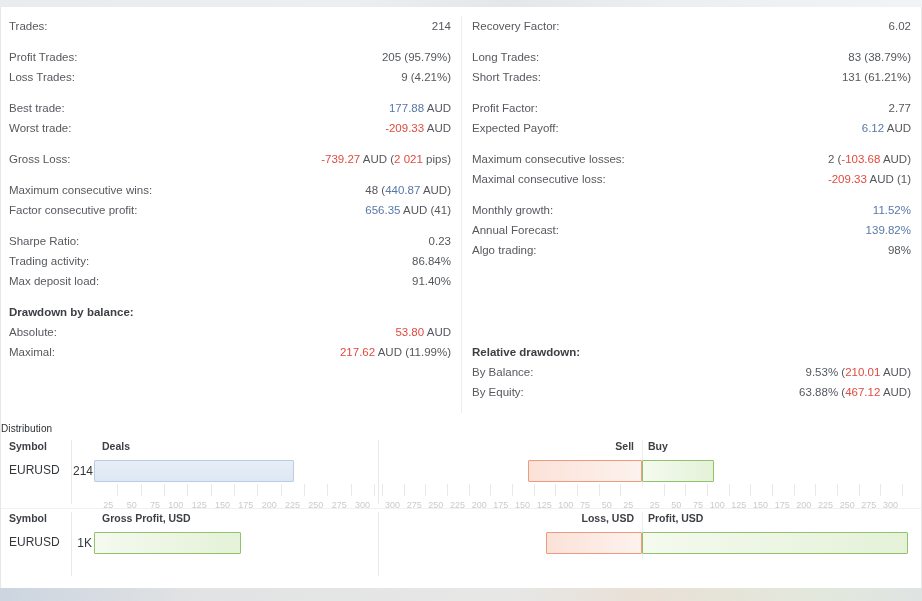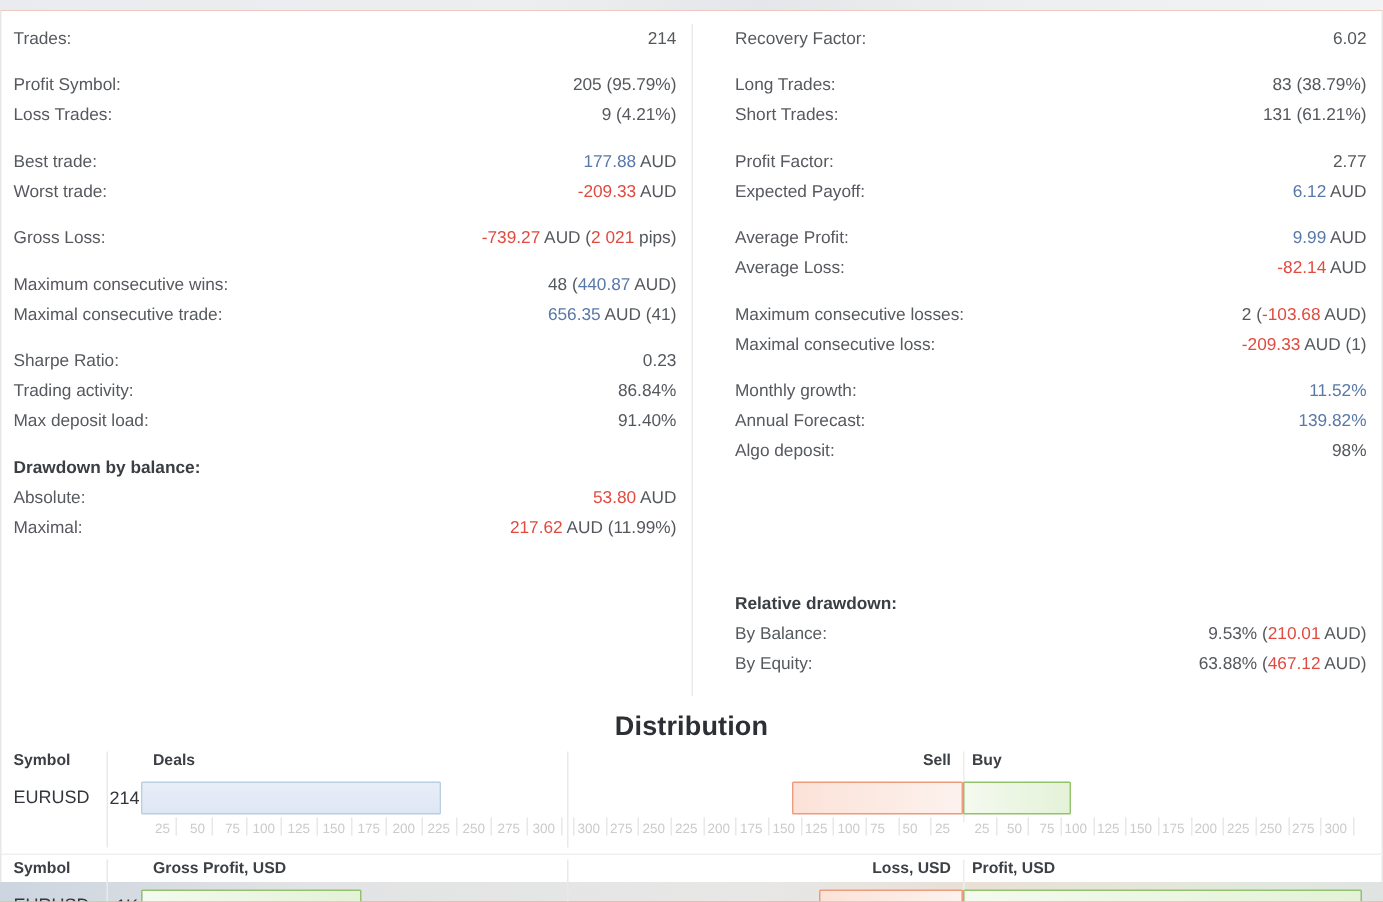--- a/index.html
+++ b/index.html
@@ -37,44 +37,44 @@
   .stats {
     display: flex;
     padding-top: 9px;
   }
   .col {
     width: 461px;
     padding: 0 10px 0 8px;
   }
   .col.right {
     border-left: 1px solid #ececec;
-    padding-left: 28px;
+    padding-left: 10px;
   }
   .grp { margin-bottom: 11px; }
   .row {
     display: flex;
     justify-content: space-between;
     align-items: baseline;
     font-size: 11.5px;
     line-height: 20px;
     color: #555a60;
     white-space: nowrap;
   }
   .row .lab { color: #56595e; }
   .row .lab.bold { font-weight: bold; color: #3b3e42; }
   .row .val { color: #54585d; text-align: right; }
   .blue { color: #5878a8; }
   .red  { color: #e04a3f; }
   .muted { color: #54585d; }
 
   
   .dist-title {
-    text-align: center;
-    font-size: 18px;
-    font-weight: bold;
+    text-align: left;
+    font-size: 10px;
+    font-weight: normal;
     color: #2c2f33;
     margin-top: 10px;
     margin-bottom: 6px;
     letter-spacing: .1px;
   }
   .dsec { position: relative; margin-bottom: 3px; }
   .dhead {
     position: relative;
     height: 17px;
     font-size: 10.5px;
@@ -121,21 +121,21 @@
   .axis {
     position: absolute; top: 27px; left: 0;
     width: 922px; height: 22px;
   }
   .tick {
     position: absolute; top: 0;
     width: 1px; height: 12px;
     background: #e8e8e8;
   }
   .tick-lab {
-    position: absolute; top: 2px;
+    position: absolute; top: 16px;
     font-size: 9px; color: #c9cbcd;
     text-align: right;
     white-space: nowrap;
   }
   .centerline {
     position: absolute;
     top: -17px; height: 47px; width: 1px;
     background: #ededed;
   }
   .rowsep {
@@ -155,21 +155,21 @@
     <div class="stats">
       <div class="col left" id="col-left">
           <div class="grp">
             <div class="row">
               <span class="lab">Trades:</span>
               <span class="val"><span class="muted">214</span></span>
             </div>
           </div>
           <div class="grp">
             <div class="row">
-              <span class="lab">Profit Symbol:</span>
+              <span class="lab">Profit Trades:</span>
               <span class="val"><span class="muted">205 (95.79%)</span></span>
             </div>
             <div class="row">
               <span class="lab">Loss Trades:</span>
               <span class="val"><span class="muted">9 (4.21%)</span></span>
             </div>
           </div>
           <div class="grp">
             <div class="row">
               <span class="lab">Best trade:</span>
@@ -185,21 +185,21 @@
               <span class="lab">Gross Loss:</span>
               <span class="val"><span class="red">-739.27</span><span class="muted"> AUD (</span><span class="red">2 021</span><span class="muted"> pips)</span></span>
             </div>
           </div>
           <div class="grp">
             <div class="row">
               <span class="lab">Maximum consecutive wins:</span>
               <span class="val"><span class="muted">48 (</span><span class="blue">440.87</span><span class="muted"> AUD)</span></span>
             </div>
             <div class="row">
-              <span class="lab">Maximal consecutive trade:</span>
+              <span class="lab">Factor consecutive profit:</span>
               <span class="val"><span class="blue">656.35</span><span class="muted"> AUD (41)</span></span>
             </div>
           </div>
           <div class="grp">
             <div class="row">
               <span class="lab">Sharpe Ratio:</span>
               <span class="val"><span class="muted">0.23</span></span>
             </div>
             <div class="row">
               <span class="lab">Trading activity:</span>
@@ -247,49 +247,39 @@
               <span class="lab">Profit Factor:</span>
               <span class="val"><span class="muted">2.77</span></span>
             </div>
             <div class="row">
               <span class="lab">Expected Payoff:</span>
               <span class="val"><span class="blue">6.12</span><span class="muted"> AUD</span></span>
             </div>
           </div>
           <div class="grp">
             <div class="row">
-              <span class="lab">Average Profit:</span>
-              <span class="val"><span class="blue">9.99</span><span class="muted"> AUD</span></span>
-            </div>
-            <div class="row">
-              <span class="lab">Average Loss:</span>
-              <span class="val"><span class="red">-82.14</span><span class="muted"> AUD</span></span>
-            </div>
-          </div>
-          <div class="grp">
-            <div class="row">
               <span class="lab">Maximum consecutive losses:</span>
               <span class="val"><span class="muted">2 (</span><span class="red">-103.68</span><span class="muted"> AUD)</span></span>
             </div>
             <div class="row">
               <span class="lab">Maximal consecutive loss:</span>
               <span class="val"><span class="red">-209.33</span><span class="muted"> AUD (1)</span></span>
             </div>
           </div>
           <div class="grp">
             <div class="row">
               <span class="lab">Monthly growth:</span>
               <span class="val"><span class="blue">11.52%</span></span>
             </div>
             <div class="row">
               <span class="lab">Annual Forecast:</span>
               <span class="val"><span class="blue">139.82%</span></span>
             </div>
             <div class="row">
-              <span class="lab">Algo deposit:</span>
+              <span class="lab">Algo trading:</span>
               <span class="val"><span class="muted">98%</span></span>
             </div>
           </div>
           <div class="grp" style="height: 60px;"></div>
           <div class="grp">
             <div class="row">
               <span class="lab bold">Relative drawdown:</span>
               <span class="val"></span>
             </div>
             <div class="row">

